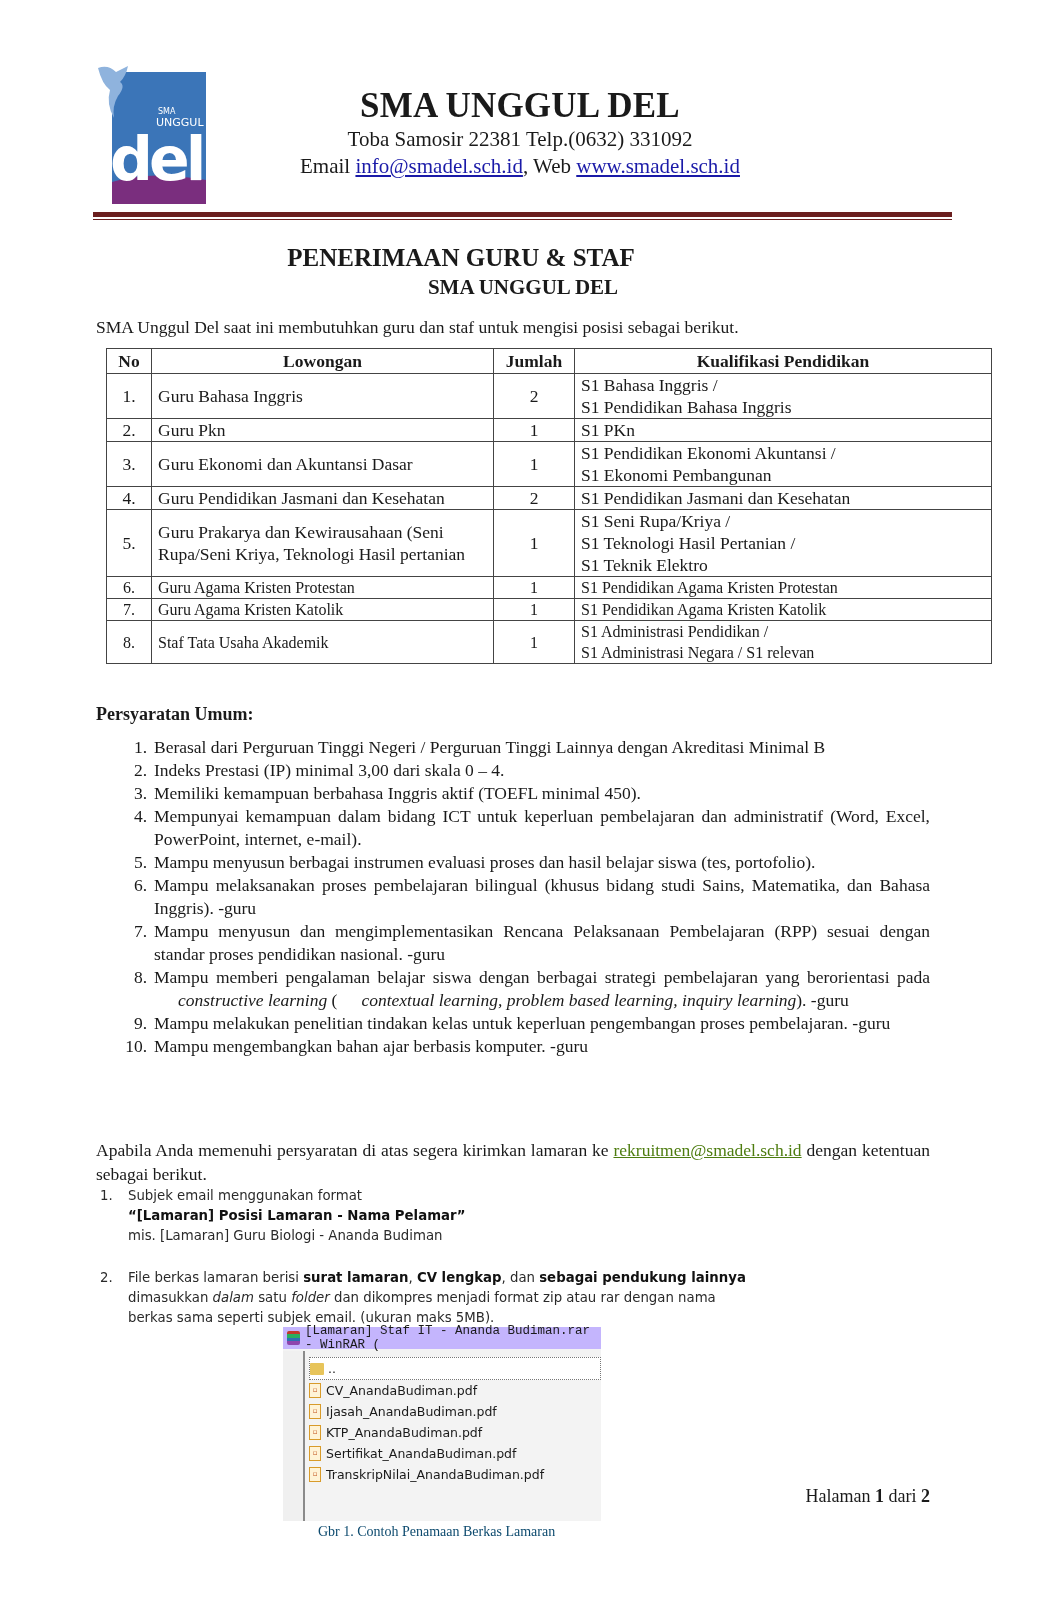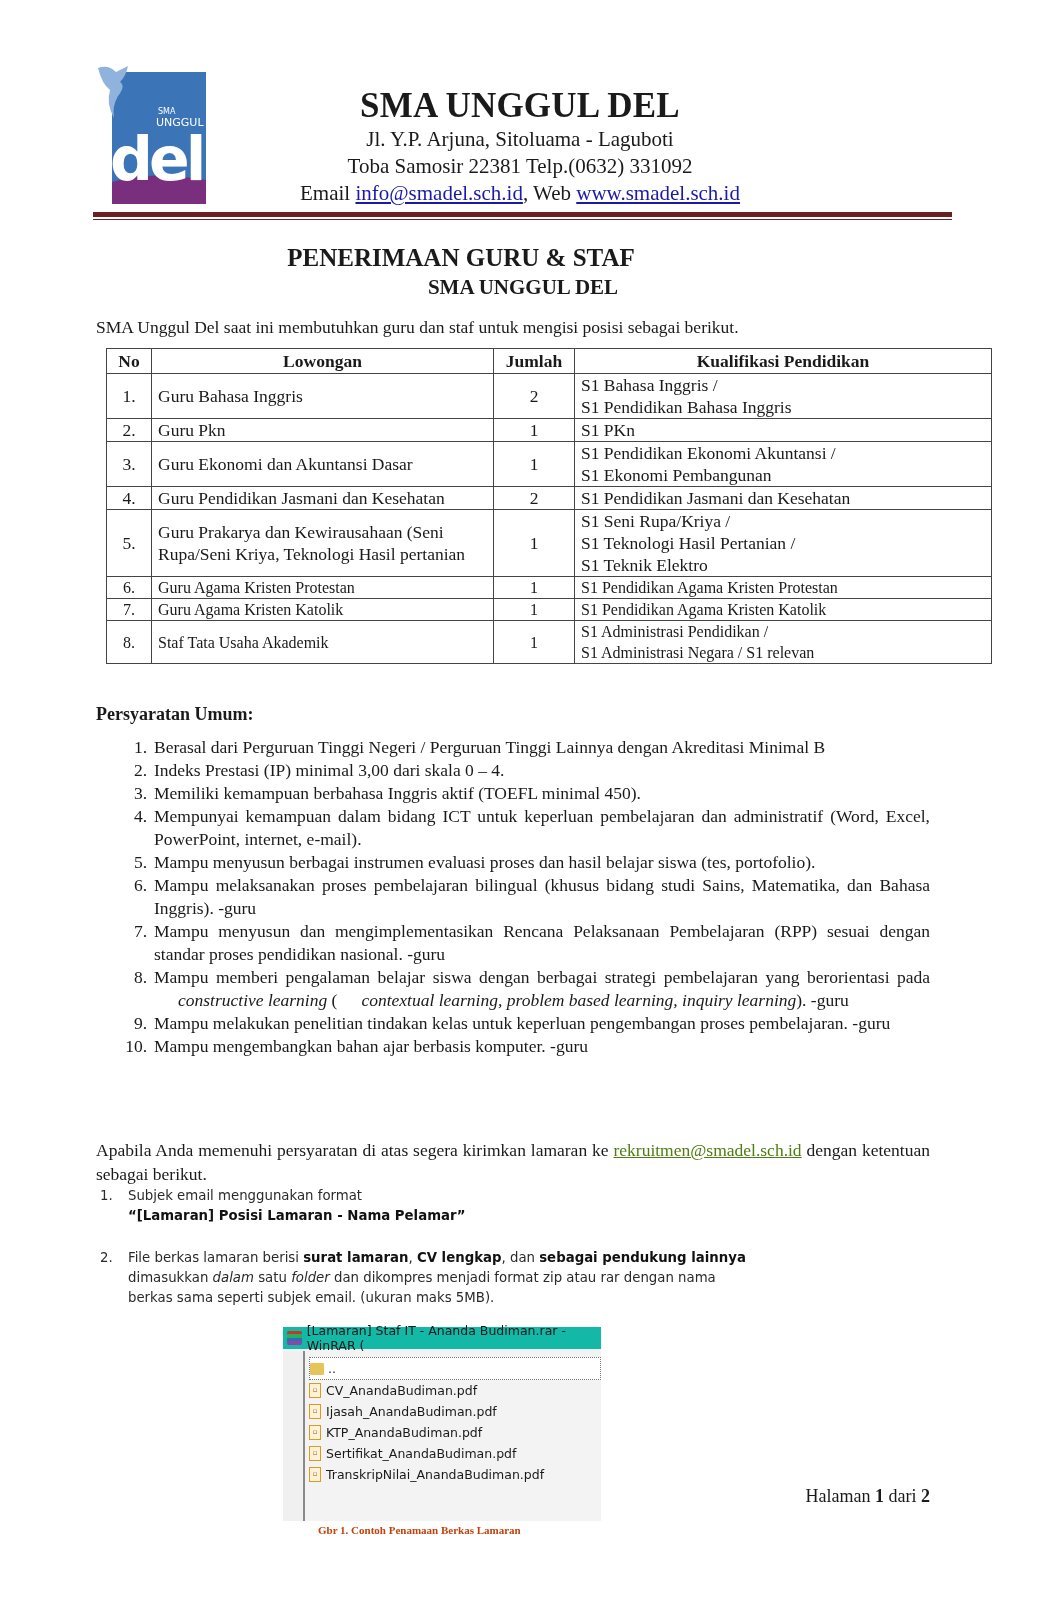--- a/index.html
+++ b/index.html
@@ -50,51 +50,50 @@
            font-size:13.3px; line-height:20px; color:#2a2a2a; }
   .step { display:flex; }
   .step .sn { width:28px; flex:none; }
   .step .sb { flex:1; }
   .step b { font-weight:bold; color:#111; }
   .step2 { margin-top:22px; }
 
   
   .rar { position:absolute; left:283px; top:1327px; width:318px; height:194px; background:#f3f3f3;
          font-family:"DejaVu Sans", sans-serif; font-size:12.5px; color:#1a1a1a; }
-  .rar-title { height:22px; display:flex; align-items:center; padding-left:4px; background:#14b8a6; }
+  .rar-title { height:22px; display:flex; align-items:center; padding-left:4px; background:#c4b5fd;font-family:Liberation Mono, monospace; }
   .rar-icon { width:16px; height:14px; margin-right:5px; display:inline-block;
               background:linear-gradient(#c0392b 0 25%, #27ae60 25% 50%, #2c6fb3 50% 75%, #8e44ad 75%); border-radius:2px; }
   .rar-left { position:absolute; left:0; top:24px; bottom:0; width:20px; background:#f0f0f0; border-right:2px solid #8a8a8a; }
   .rar-list { position:absolute; left:26px; top:30px; right:0; }
   .rar-row { height:21px; display:flex; align-items:center; }
   .rar-row.up { border:1px dotted #777; background:#fff; }
   .folder-icon { width:14px; height:12px; background:#e7c45a; border-radius:1px; margin-right:4px; }
   .pdf-icon { width:12px; height:15px; margin-right:5px; background:#fff3d6; border:1px solid #d89b2a;
               box-sizing:border-box; font-size:7px; color:#c0501a; text-align:center; line-height:12px; }
-  .caption { position:absolute; left:318px; top:1524px; font-size:11px; font-weight:bold;
-             color:#c2410c; font-family:"Liberation Serif", serif; }
+  .caption { position:absolute; left:318px; top:1524px; font-size:14px; font-weight:normal;
+             color:#0c4a6e; font-family:"Liberation Serif", serif; }
 
   .page-no { position:absolute; right:116px; top:1486px; font-size:18px; }
   .page-no b { font-weight:bold; }
 </style>
 </head>
 <body>
 
 <svg class="logo" viewBox="0 0 110 142">
   <rect x="14" y="10" width="94" height="122" fill="#3b75b8"></rect>
   <path d="M14 120 Q50 108 108 118 L108 142 L14 142 Z" fill="#7a2e7e"></path>
   <path d="M0 6 Q10 2 18 10 L30 4 Q28 14 22 20 Q28 24 20 34 Q14 44 16 56 Q8 42 12 28 Q4 22 0 6 Z" fill="#8fb3dd"></path>
   <text x="60" y="52" font-family="DejaVu Sans, sans-serif" font-size="8" fill="#ffffff">SMA</text>
   <text x="58" y="64" font-family="DejaVu Sans, sans-serif" font-size="11" fill="#ffffff">UNGGUL</text>
   <text x="12" y="118" font-family="DejaVu Sans, sans-serif" font-size="60" fill="#ffffff" font-weight="bold" letter-spacing="-4">del</text>
 </svg>
 
 <div class="header-text">
   <div class="school-name">SMA UNGGUL DEL</div>
-  <div class="addr">Jl. Y.P. Arjuna, Sitoluama - Laguboti</div>
   <div class="addr">Toba Samosir 22381 Telp.(0632) 331092</div>
   <div class="addr">
     <span>Email </span><a>info@smadel.sch.id</a><span>, Web </span><a>www.smadel.sch.id</a>
   </div>
 </div>
 <div class="rule r1"></div>
 <div class="rule r2"></div>
 
 <div class="doc-title">PENERIMAAN GURU &amp; STAF</div>
 <div class="doc-subtitle">SMA UNGGUL DEL</div>
@@ -229,20 +228,21 @@
 <div class="apply">
   <span>Apabila Anda memenuhi persyaratan di atas segera kirimkan lamaran ke </span><a>rekruitmen@smadel.sch.id</a><span> dengan ketentuan sebagai berikut.</span>
 </div>
 
 <div class="steps">
   <div class="step">
     <span class="sn">1.</span>
     <div class="sb">
       <div>Subjek email menggunakan format</div>
       <div><b>“[Lamaran] Posisi Lamaran - Nama Pelamar”</b></div>
+      <div>mis. [Lamaran] Guru Biologi - Ananda Budiman</div>
     </div>
   </div>
   <div class="step step2">
     <span class="sn">2.</span>
     <div class="sb">
       <span>File berkas lamaran berisi </span><b>surat lamaran</b><span>, </span><b>CV lengkap</b><span>, dan </span><b>sebagai pendukung lainnya</b><span> dimasukkan </span><i>dalam</i><span> satu </span><i>folder</i><span> dan  dikompres menjadi format zip atau rar dengan nama berkas sama seperti subjek email. (ukuran maks 5MB).</span>
     </div>
   </div>
 </div>
 

